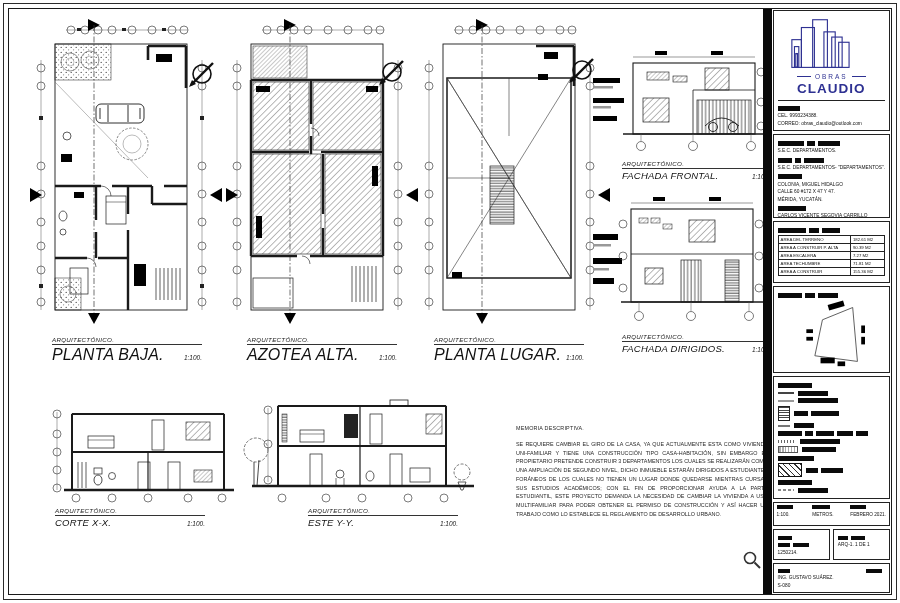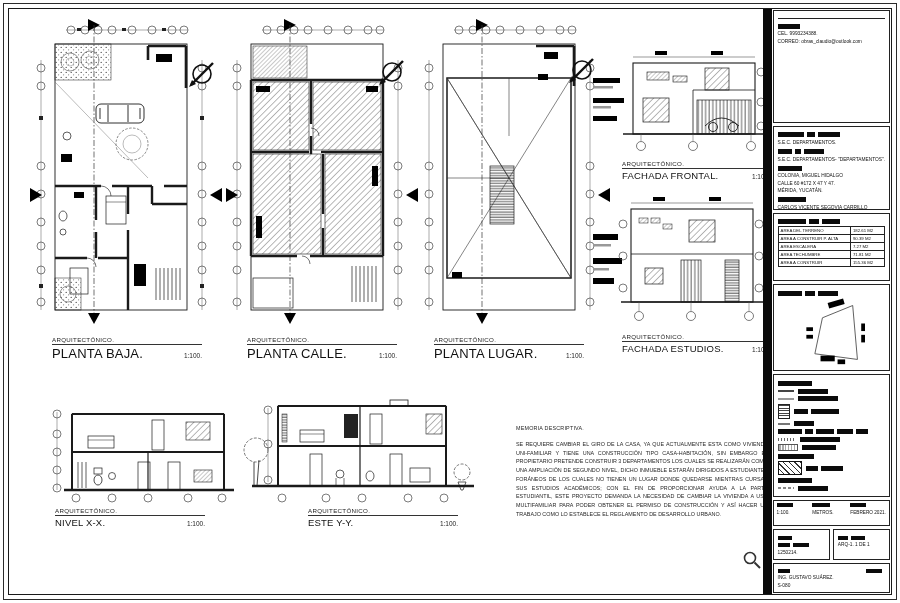--- a/index.html
+++ b/index.html
@@ -4,25 +4,25 @@
 <style>
   html,body{margin:0;padding:0;background:#e8e8e8;}
   #app{position:relative;width:900px;height:603px;background:#ffffff;overflow:hidden;
        font-family:"Liberation Sans",sans-serif;color:#1a1a1a;}
   .frame-outer{position:absolute;inset:3px;border:1px solid #2a2a2a;pointer-events:none;}
   .frame-inner{position:absolute;inset:8px;border:1.4px solid #1a1a1a;pointer-events:none;}
   .abs{position:absolute;}
   svg{display:block;}
 
   
-  .dlabel{position:absolute;}
+  .dlabel{position:absolute;font-style:italic;}
   .dlabel .dl-top{font-size:6.2px;letter-spacing:.3px;color:#222;border-bottom:1.2px solid #333;
                   padding-bottom:1px;}
   .dlabel .dl-main{display:flex;justify-content:space-between;align-items:baseline;margin-top:1px;}
-  .dlabel .dl-title{font-size:13px;letter-spacing:.2px;color:#111;}
+  .dlabel .dl-title{font-size:16px;letter-spacing:.2px;color:#111;}
   .dlabel.small .dl-title{font-size:9.5px;}
   .dlabel .dl-scale{font-size:6.5px;color:#222;}
 
   
   .memoria{font-size:5.4px;line-height:1.62;color:#272727;text-align:justify;}
   .memoria .mtitle{margin-bottom:7px;letter-spacing:.2px;}
 
   
   #titleblock{position:absolute;top:9px;bottom:9px;right:9px;width:128px;display:flex;}
   #tb-band{width:13px;background:#0a0a0a;}
@@ -286,21 +286,21 @@
   <div class="abs" style="left:376px;top:56px">
     <svg width="32" height="32" viewBox="0 0 32 32" fill="none" stroke="#111">
       <circle cx="16" cy="16" r="9" stroke-width="1.6"></circle>
       <line x1="27" y1="5" x2="5" y2="27" stroke-width="2.4"></line>
       <polygon points="3,29 10,26 6,22" fill="#111" stroke="none"></polygon>
     </svg>
   </div>
   <div class="dlabel" style="left:247px;top:336px;width:150px">
     <div class="dl-top">ARQUITECTÓNICO.</div>
     <div class="dl-main">
-      <span class="dl-title">PLANTA CALLE.</span>
+      <span class="dl-title">AZOTEA ALTA.</span>
       <span class="dl-scale">1:100.</span>
     </div>
   </div>
 
   <div class="abs" style="left:418px;top:16px">
     <svg width="192" height="314" viewBox="0 0 192 314" fill="none" stroke="#1a1a1a">
       <line x1="36" y1="14" x2="158" y2="14" stroke-width="0.5" stroke="#555"></line>
       <line x1="11" y1="44" x2="11" y2="294" stroke-width="0.5" stroke="#555"></line>
       <line x1="172" y1="44" x2="172" y2="294" stroke-width="0.5" stroke="#555"></line>
       <g stroke="#444" stroke-width="0.7">
@@ -460,21 +460,21 @@
       <circle cx="98" cy="120" r="4.5" stroke="#444" stroke-width="0.7"></circle>
       <circle cx="156" cy="120" r="4.5" stroke="#444" stroke-width="0.7"></circle>
       <line x1="46" y1="106" x2="46" y2="115" stroke-width="0.5" stroke="#555"></line>
       <line x1="98" y1="106" x2="98" y2="115" stroke-width="0.5" stroke="#555"></line>
       <line x1="156" y1="106" x2="156" y2="115" stroke-width="0.5" stroke="#555"></line>
     </svg>
   </div>
   <div class="dlabel small" style="left:622px;top:333px;width:148px">
     <div class="dl-top">ARQUITECTÓNICO.</div>
     <div class="dl-main">
-      <span class="dl-title">FACHADA ESTUDIOS.</span>
+      <span class="dl-title">FACHADA DIRIGIDOS.</span>
       <span class="dl-scale">1:100.</span>
     </div>
   </div>
 
   <div class="abs" style="left:46px;top:404px">
     <svg width="195" height="100" viewBox="0 0 195 100" fill="none" stroke="#1a1a1a">
       <line x1="11" y1="8" x2="11" y2="86" stroke-width="0.5" stroke="#555"></line>
       <g stroke="#444" stroke-width="0.7">
         <circle cx="11" cy="10" r="4"></circle>
           <circle cx="11" cy="30" r="4"></circle>
@@ -512,21 +512,21 @@
           <circle cx="66" cy="94" r="4"></circle>
           <circle cx="102" cy="94" r="4"></circle>
         <circle cx="142" cy="94" r="4"></circle>
           <circle cx="176" cy="94" r="4"></circle>
       </g>
     </svg>
   </div>
   <div class="dlabel small" style="left:55px;top:507px;width:150px">
     <div class="dl-top">ARQUITECTÓNICO.</div>
     <div class="dl-main">
-      <span class="dl-title">NIVEL X-X.</span>
+      <span class="dl-title">CORTE X-X.</span>
       <span class="dl-scale">1:100.</span>
     </div>
   </div>
 
   <div class="abs" style="left:240px;top:398px">
     <svg width="240" height="108" viewBox="0 0 240 108" fill="none" stroke="#1a1a1a">
       <line x1="28" y1="10" x2="28" y2="84" stroke-width="0.5" stroke="#555"></line>
       <g stroke="#444" stroke-width="0.7">
         <circle cx="28" cy="12" r="4"></circle>
           <circle cx="28" cy="46" r="4"></circle>
@@ -589,20 +589,40 @@
       <circle cx="8" cy="8" r="5.5" stroke-width="1.6"></circle>
       <line x1="12.5" y1="12.5" x2="18" y2="18" stroke-width="2"></line>
     </svg>
   </div>
 
   <div id="titleblock">
     <div id="tb-band"></div>
     <div id="tb-col">
 
       <div class="tb-box" style="height:128px">
+        <div class="logo-wrap">
+          <span>
+            <svg width="78" height="56" viewBox="0 0 90 62" fill="none" stroke="#2e3192" stroke-width="1.3">
+              <rect x="16" y="26" width="11" height="32"></rect>
+              <rect x="19" y="34" width="5" height="24"></rect>
+                <rect x="20.5" y="42" width="2" height="16"></rect>
+              <rect x="27" y="12" width="15" height="46"></rect>
+              <rect x="40" y="3" width="17" height="55"></rect>
+              <rect x="53" y="17" width="13" height="41"></rect>
+              <rect x="62" y="23" width="12" height="35"></rect>
+              <rect x="70" y="29" width="12" height="29"></rect>
+            </svg>
+          </span>
+          <div class="brand-top">
+            <span class="dash"></span>
+              <span>OBRAS</span>
+              <span class="dash"></span>
+          </div>
+          <div class="brand-main">CLAUDIO</div>
+        </div>
         <div class="contact">
           <div class="bar-row"><span class="bar" style="width:22px"></span></div>
           <div class="tb-line">CEL. 9993234388.</div>
           <div class="tb-line">CORREO: obras_claudio@outlook.com</div>
         </div>
       </div>
 
       <div class="tb-box" style="height:76px">
         <div>
             <div class="bar-row"><span class="bar" style="width: 26px;"></span><span class="bar" style="width: 8px;"></span><span class="bar" style="width: 22px;"></span></div>

